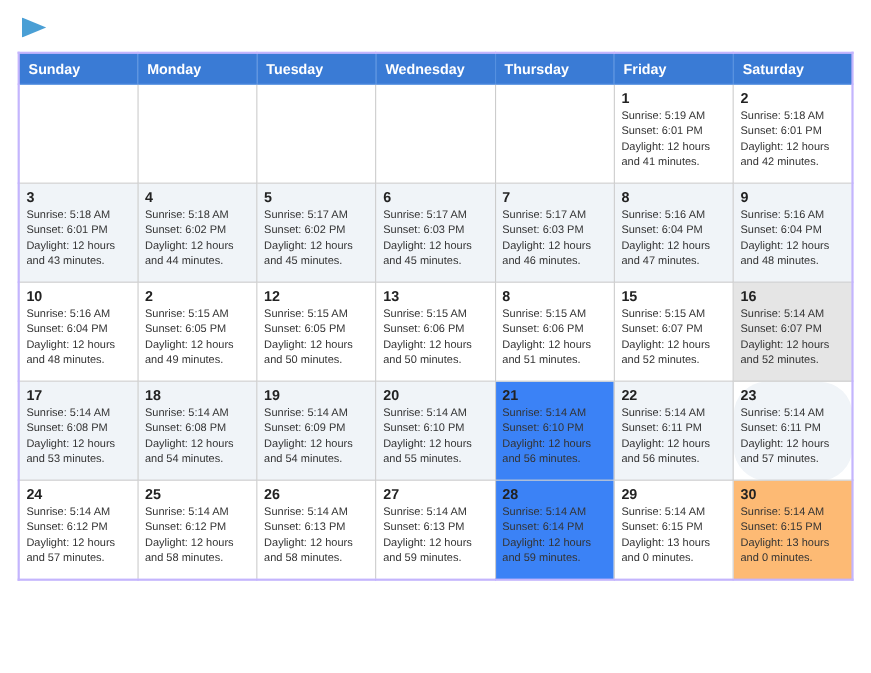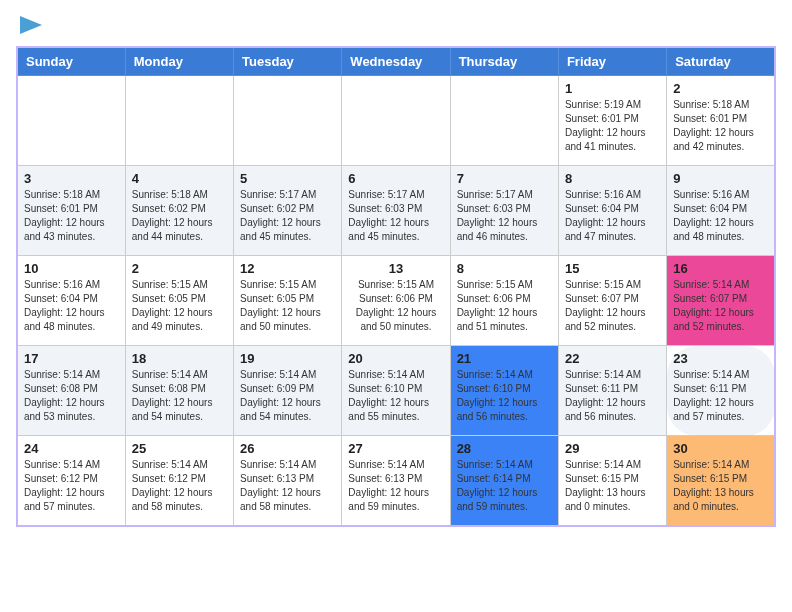--- a/index.html
+++ b/index.html
@@ -204,42 +204,42 @@
 Daylight: 12 hours
 and 49 minutes.</div>
         </td>
         <td style="background: rgb(255, 255, 255);">
           <span class="day-number">12</span>
           <div class="day-info" style="white-space: pre-line;">Sunrise: 5:15 AM
 Sunset: 6:05 PM
 Daylight: 12 hours
 and 50 minutes.</div>
         </td>
-        <td style="background: rgb(255, 255, 255); text-align: center;">
+        <td style="background: rgb(255, 255, 255);">
           <span class="day-number">13</span>
           <div class="day-info" style="white-space: pre-line;">Sunrise: 5:15 AM
 Sunset: 6:06 PM
 Daylight: 12 hours
 and 50 minutes.</div>
         </td>
         <td style="background: rgb(255, 255, 255);">
           <span class="day-number">8</span>
           <div class="day-info" style="white-space: pre-line;">Sunrise: 5:15 AM
 Sunset: 6:06 PM
 Daylight: 12 hours
 and 51 minutes.</div>
         </td>
         <td style="background: rgb(255, 255, 255);">
           <span class="day-number">15</span>
           <div class="day-info" style="white-space: pre-line;">Sunrise: 5:15 AM
 Sunset: 6:07 PM
 Daylight: 12 hours
 and 52 minutes.</div>
         </td>
-        <td style="background: #ec4899;">
+        <td style="background: #e5e5e5;">
           <span class="day-number">16</span>
           <div class="day-info" style="white-space: pre-line;">Sunrise: 5:14 AM
 Sunset: 6:07 PM
 Daylight: 12 hours
 and 52 minutes.</div>
         </td>
       </tr>
       <tr>
         <td style="background: rgb(240, 244, 248);">
           <span class="day-number">17</span>

